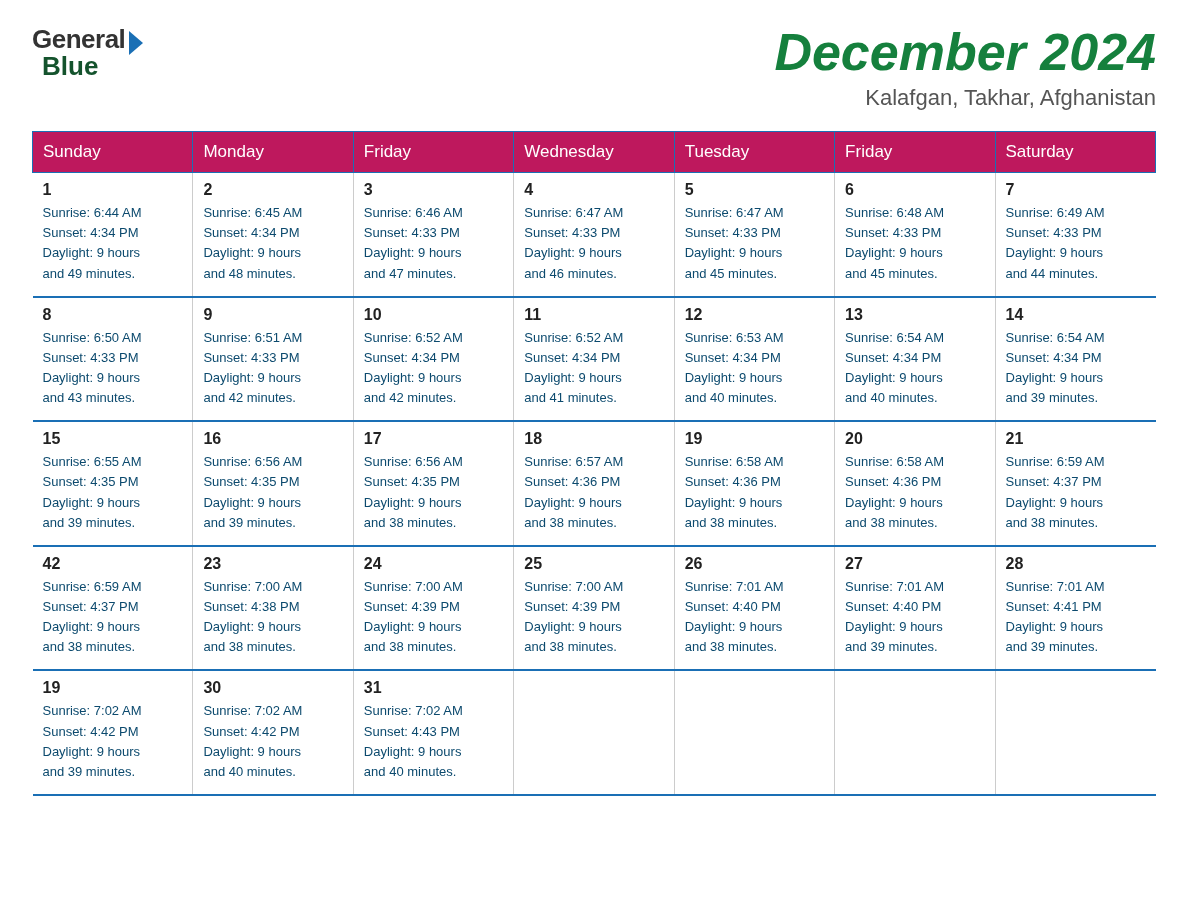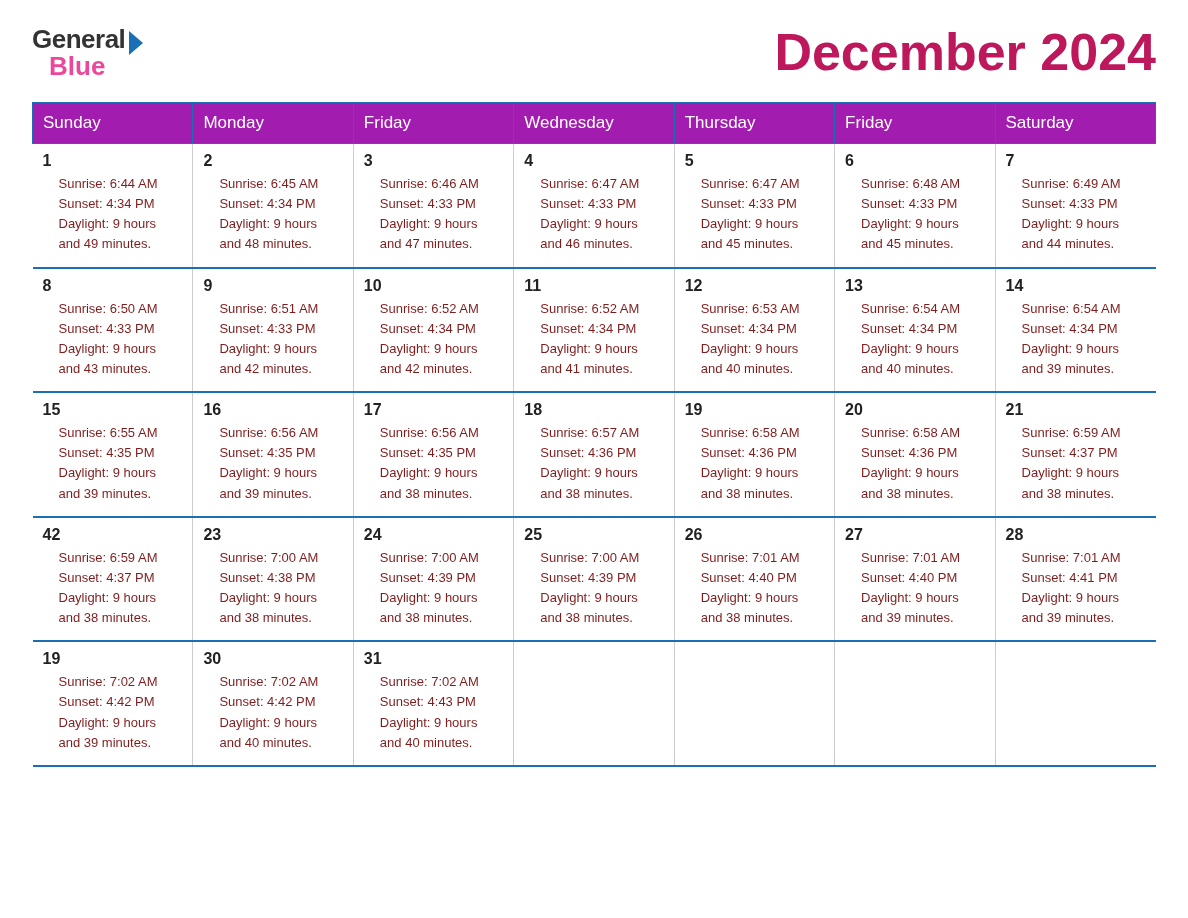--- a/index.html
+++ b/index.html
@@ -36,45 +36,46 @@
       height: 0;
       border-left: 14px solid #1a6fb5;
       border-top: 12px solid transparent;
       border-bottom: 12px solid transparent;
       margin-left: 4px;
       margin-top: 2px;
     }
     .logo-blue {
       font-size: 26px;
       font-weight: bold;
-      color: #ec4899;
+      color: #14532d;
       margin-top: -4px;
-      margin-left: 17px;
+      margin-left: 10px;
     }
     .title-section {
       text-align: right;
     }
     .month-title {
       font-size: 52px;
       font-weight: bold;
-      color: #be185d;
+      color: #15803d;
       line-height: 1.1;
+      font-style: italic;
     }
     .location {
       font-size: 22px;
       color: #555;
       margin-top: 4px;
     }
     table {
       width: 100%;
       border-collapse: collapse;
       table-layout: fixed;
     }
     thead tr {
-      background-color: #a21caf;
+      background-color: #be185d;
     }
     thead th {
       color: #fff;
       font-size: 17px;
       font-weight: normal;
       padding: 10px 10px;
       text-align: left;
       border: 1px solid #1a6fb5;
     }
     tbody tr {
@@ -93,51 +94,51 @@
     }
     .day-num {
       font-size: 16px;
       font-weight: bold;
       display: block;
       margin-bottom: 4px;
     }
     .day-info {
       font-size: 13px;
       line-height: 1.55;
-      color: #7f1d1d;
-      margin-left: 16px;
+      color: #0c4a6e;
     }
     .empty-cell {
       background: #fff;
     }
   </style>
 </head>
 <body>
 
 <div class="header">
   <div class="logo">
     <div class="logo-top">
       <span class="logo-general">General</span>
       <div class="logo-arrow"></div>
     </div>
     <span class="logo-blue">Blue</span>
   </div>
   <div class="title-section">
     <div class="month-title">December 2024</div>
+    <div class="location">Kalafgan, Takhar, Afghanistan</div>
   </div>
 </div>
 
 <table>
   <thead>
     <tr>
     <th>Sunday</th>
         <th>Monday</th>
         <th>Friday</th>
         <th>Wednesday</th>
-        <th>Thursday</th>
+        <th>Tuesday</th>
         <th>Friday</th>
         <th>Saturday</th>
       </tr>
   </thead>
   <tbody id="calendar-body">
   <tr>
         <td>
           <span class="day-num">1</span>
           <div class="day-info">
             Sunrise: 6:44 AM<br>

